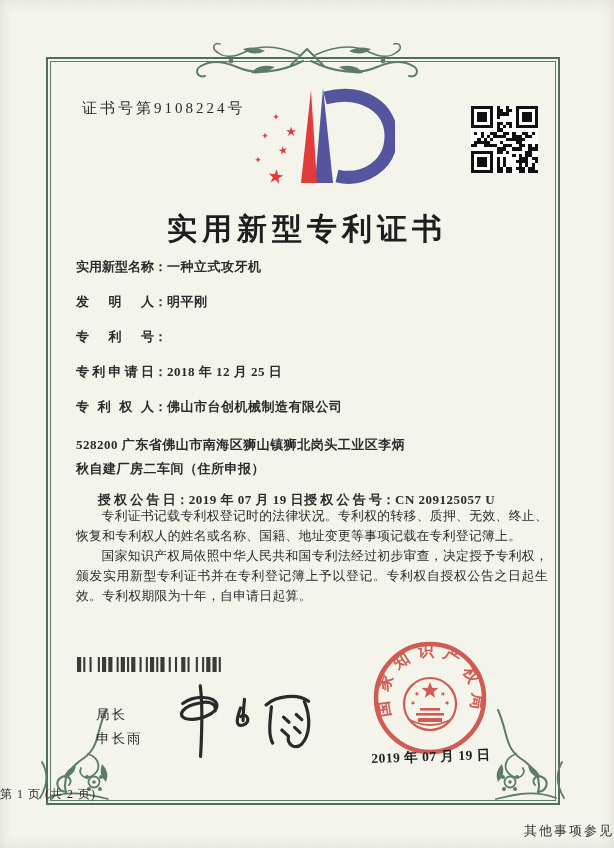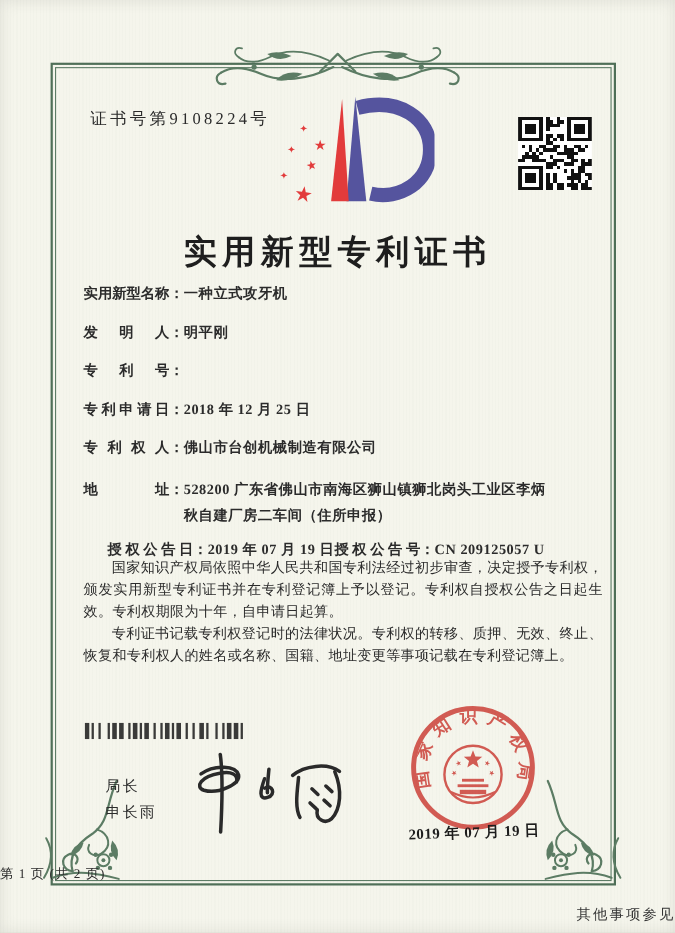--- a/index.html
+++ b/index.html
@@ -283,38 +283,37 @@
     </div>
     <div class="frow">
       <span class="flabel"><span class="jlabel">专利申请日</span><span>：</span></span>
       <span class="fvalue">2018 年 12 月 25 日</span>
     </div>
     <div class="frow">
       <span class="flabel"><span class="jlabel">专利权人</span><span>：</span></span>
       <span class="fvalue">佛山市台创机械制造有限公司</span>
     </div>
     <div class="frow addr">
-      <span class="flabel"><span class="jlabel">地址</span><span>：</span></span>
       <span class="fvalue">528200 广东省佛山市南海区狮山镇狮北岗头工业区李炳秋自建厂房二车间（住所申报）</span>
     </div>
     <div class="grant-row">
       <span class="grant-pair left">
         <span class="flabel"><span class="jlabel">授权公告日</span><span>：</span></span>
         <span class="fvalue">2019 年 07 月 19 日</span>
       </span>
       <span class="grant-pair">
         <span class="flabel"><span class="jlabel">授权公告号</span><span>：</span></span>
         <span class="fvalue">CN 209125057 U</span>
       </span>
     </div>
   </div>
 
   <div class="paras">
+    <p>专利证书记载专利权登记时的法律状况。专利权的转移、质押、无效、终止、恢复和专利权人的姓名或名称、国籍、地址变更等事项记载在专利登记簿上。</p>
     <p>国家知识产权局依照中华人民共和国专利法经过初步审查，决定授予专利权，颁发实用新型专利证书并在专利登记簿上予以登记。专利权自授权公告之日起生效。专利权期限为十年，自申请日起算。</p>
-    <p>专利证书记载专利权登记时的法律状况。专利权的转移、质押、无效、终止、恢复和专利权人的姓名或名称、国籍、地址变更等事项记载在专利登记簿上。</p>
   </div>
 
   <svg class="barcode" id="barcode-svg" preserveAspectRatio="none" viewBox="0 0 71 16">
       <rect x="0" y="0" width="2" height="16" fill="#1a1a1a"></rect>
       <rect x="3" y="0" width="1" height="16" fill="#1a1a1a"></rect>
       <rect x="6" y="0" width="1" height="16" fill="#1a1a1a"></rect>
       <rect x="10" y="0" width="1" height="16" fill="#1a1a1a"></rect>
       <rect x="12" y="0" width="2" height="16" fill="#1a1a1a"></rect>
       <rect x="15" y="0" width="2" height="16" fill="#1a1a1a"></rect>
       <rect x="19" y="0" width="1" height="16" fill="#1a1a1a"></rect>

